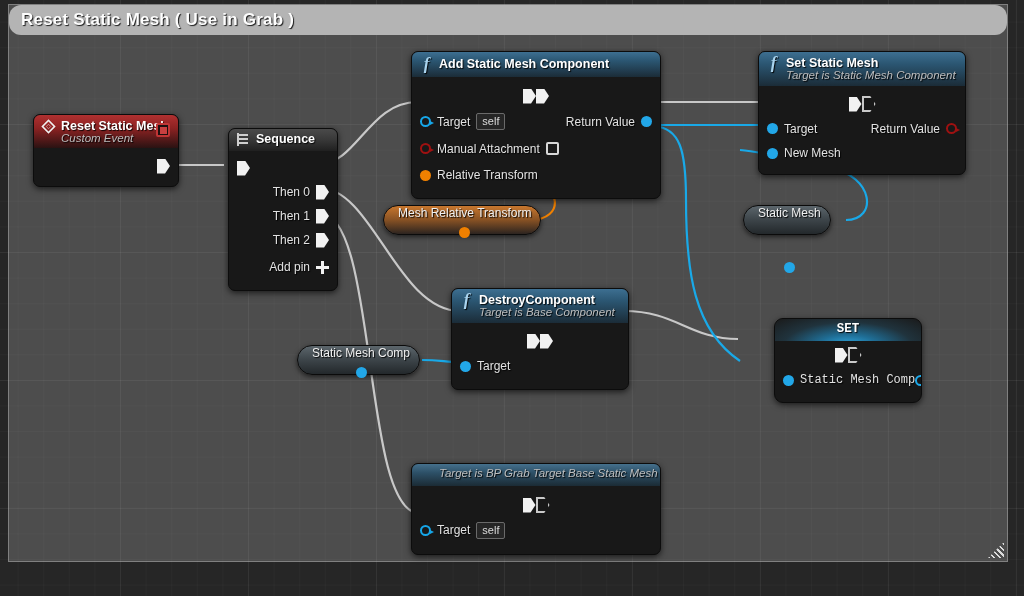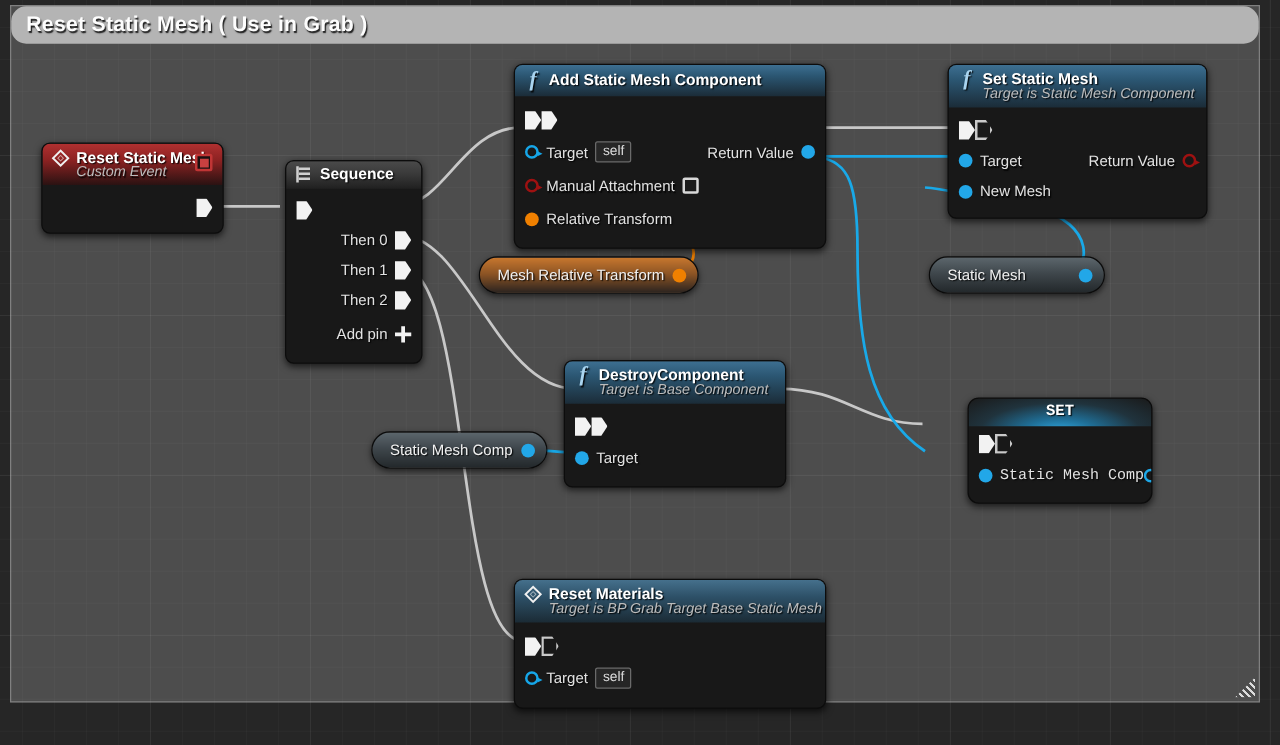--- a/index.html
+++ b/index.html
@@ -84,21 +84,21 @@
   .h-set{
     background:radial-gradient(ellipse at 50% 120%, #2fa8e0 0%, #1f6e96 28%, #20333d 62%, #1a1a1a 100%);
     text-align:center;
   }
   .h-set .ttl{ text-align:center; }
 
   .nbody{ padding:4px 0 6px 0; }
 
   
   .row{ display:flex; align-items:center; height:23px; padding:0 8px; }
-  .row.exec{ height:24px; justify-content:flex-start; }
+  .row.exec{ height:24px; justify-content:center; }
   .spacer{ flex:1 1 auto; }
   .lbl{ font-size:12px; color:#e2e2e2; text-shadow:1px 1px 1px rgba(0,0,0,.9); white-space:nowrap; }
   .lbl.r{ text-align:right; }
   .pingrp{ display:flex; align-items:center; gap:6px; }
   .pingrp.right{ justify-content:flex-end; }
 
   
   .pin-exec{
     width:13px;height:15px;
     background:#f2f2f2;
@@ -195,20 +195,21 @@
     content:'';width:7px;height:7px;background:#c84040;
   }
 
   
   .pill{
     position:absolute; height:30px; border-radius:15px;
     display:flex; align-items:center; gap:7px;
     padding:0 9px 0 14px;
     border:1px solid #0b0b0b;
     box-shadow:0 2px 5px rgba(0,0,0,.6);
+    flex-direction:column;
   }
   .pill .plbl{
     font-size:12px;color:#f0f0f0;white-space:nowrap;
     text-shadow:1px 1px 1px rgba(0,0,0,.9);
   }
   .pill.blue{ background:linear-gradient(to bottom,#5c666c 0%,#3f474c 45%,#23282b 100%); }
   .pill.orange{ background:linear-gradient(to bottom,#c8772e 0%,#8a5324 48%,#2c2420 100%); }
 </style>
 </head>
 <body>
@@ -417,24 +418,20 @@
           <span class="lbl">Static Mesh Comp</span>
         </span>
         <span class="spacer"></span>
         <span class="pin-dot objblue"></span>
       </div>
     </div>
   </div>
 
   <div class="node" style="left:411px;top:463px;width:250px;">
     <div class="nhead h-pure" style="padding-top:4px;padding-bottom:5px;">
-      <div class="nhead-row">
-        <span class="gl-diamond"></span>
-        <span class="ttl">Reset Materials</span>
-      </div>
       <div class="sub" style="padding-left:19px">Target is BP Grab Target Base Static Mesh</div>
     </div>
     <div class="nbody" style="padding-top:7px;padding-bottom:11px;">
       <div class="row exec">
         <span class="pin-exec"></span>
         <span class="pin-exec hollow"></span>
       </div>
       <div class="row" style="height:26px;">
         <span class="pingrp">
           <span class="pin-dot obj"></span>

